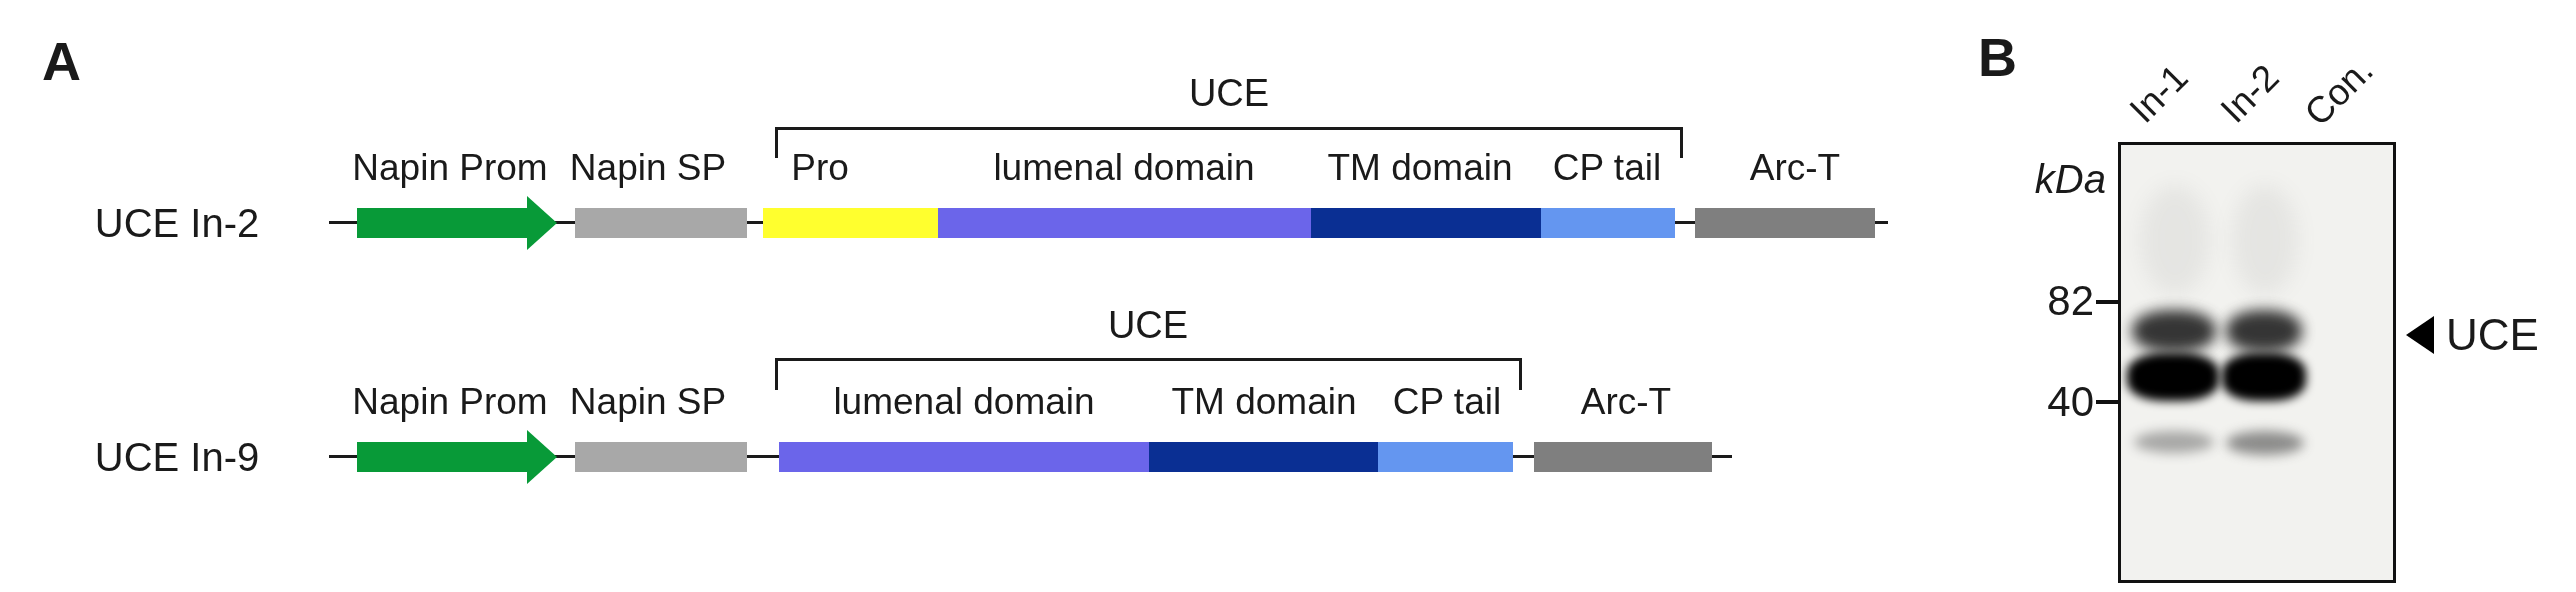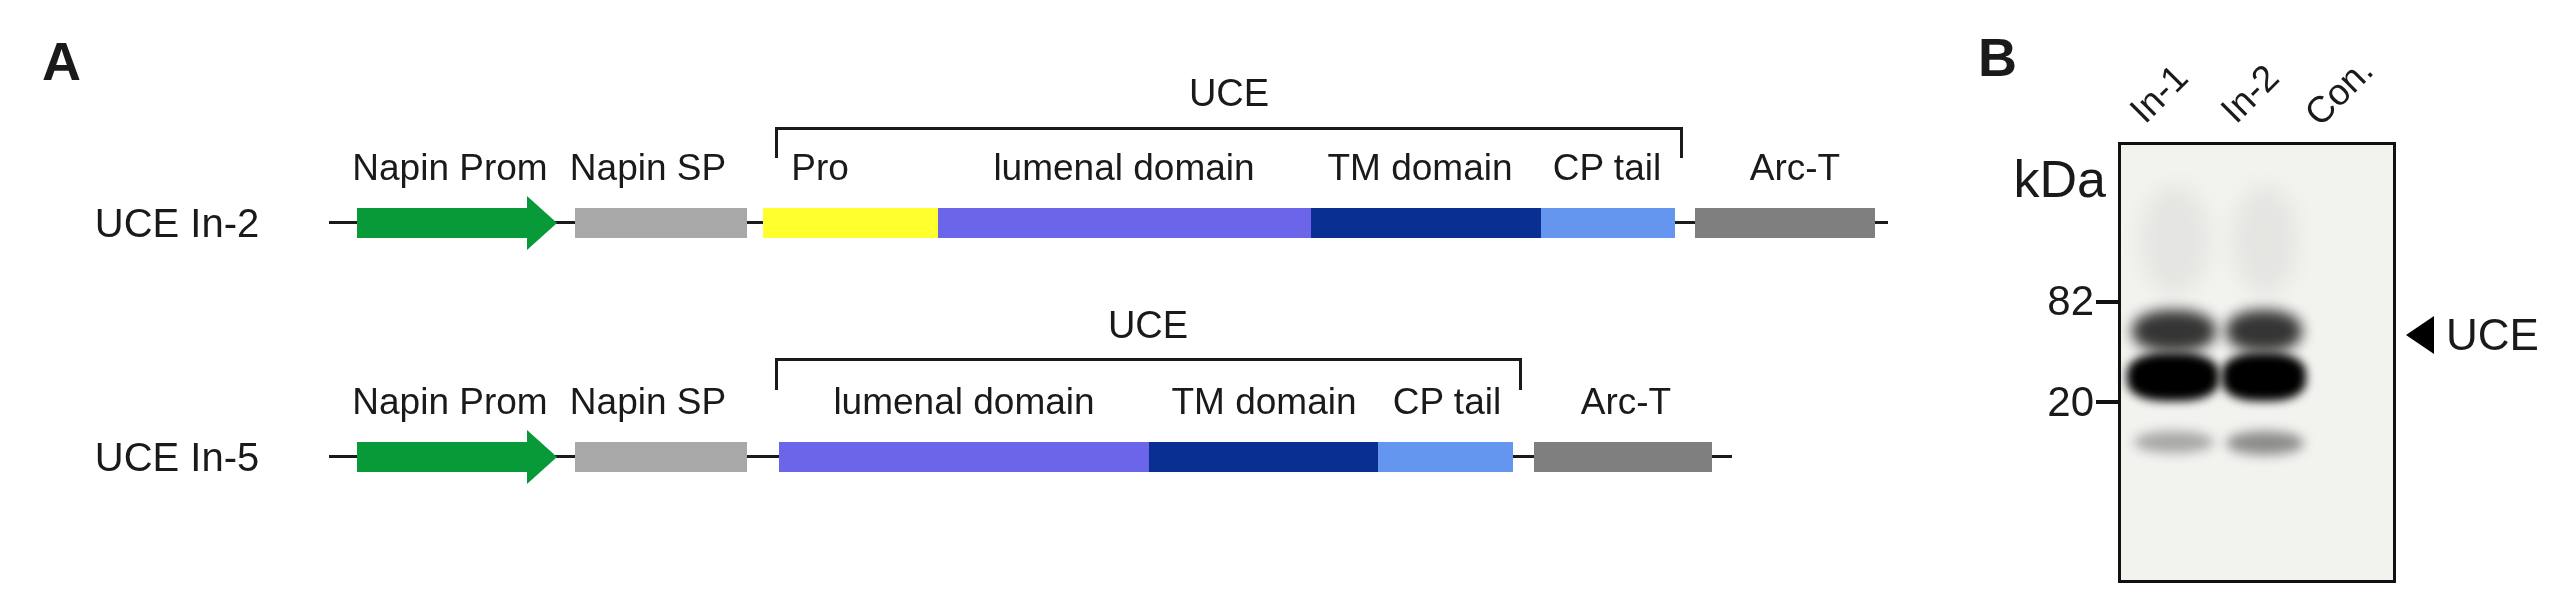--- a/index.html
+++ b/index.html
@@ -31,21 +31,21 @@
         transform:translateX(-50%);}
   
   .bracket{position:absolute;box-sizing:border-box;
            border-top:3px solid #1a1a1a;border-left:3px solid #1a1a1a;border-right:3px solid #1a1a1a;}
   .btitle{position:absolute;font-size:38px;line-height:42px;transform:translateX(-50%);}
   
   .blot{position:absolute;left:2118px;top:142px;width:278px;height:441px;
         background:#f2f2ef;border:3px solid #111;box-sizing:border-box;}
   .tick{position:absolute;width:22px;height:4px;background:#111;}
   .mw{position:absolute;width:74px;text-align:right;font-size:42px;line-height:46px;}
-  .kda{position:absolute;width:106px;text-align:right;font-size:52px;line-height:42px;}
+  .kda{position:absolute;width:106px;text-align:right;font-size:40px;line-height:42px;font-style:italic;}
   .lane-lbl{position:absolute;height:44px;line-height:44px;font-size:37px;white-space:nowrap;
             transform-origin:left bottom;transform:rotate(-45deg);}
   .band{position:absolute;}
   .band-upper{background:#151515;border-radius:45%;filter:blur(7px);opacity:.85;}
   .band-main{background:#000;border-radius:40%;filter:blur(5px);}
   .band-faint{background:#3a3a3a;border-radius:50%;filter:blur(6px);}
   .band-ghost{background:#777;border-radius:50%;filter:blur(10px);opacity:.10;}
   .arrowhead-left{position:absolute;width:0;height:0;
         border-top:19px solid transparent;border-bottom:19px solid transparent;
         border-right:28px solid #000;}
@@ -73,21 +73,21 @@
 <div class="slbl" style="left:648px;top:148px;">Napin SP</div>
 <div class="slbl" style="left:820px;top:148px;">Pro</div>
 <div class="slbl" style="left:1124px;top:148px;">lumenal domain</div>
 <div class="slbl" style="left:1420px;top:148px;">TM domain</div>
 <div class="slbl" style="left:1607px;top:148px;">CP tail</div>
 <div class="slbl" style="left:1795px;top:148px;">Arc-T</div>
 
 <div class="bracket" style="left:775px;top:127px;width:908px;height:31px;"></div>
 <div class="btitle" style="left:1229px;top:72px;">UCE</div>
 
-<div class="rowname" style="left:177px;top:437px;">UCE In-5</div>
+<div class="rowname" style="left:177px;top:437px;">UCE In-9</div>
 
 <div class="bline" style="left:329px;top:455px;width:1403px;"></div>
 
 <div class="seg r2 c-green" style="left:357px;width:170px;"></div>
 <div class="ahead" style="left:527px;top:430px;"></div>
 <div class="seg r2 c-gray" style="left:575px;width:172px;"></div>
 <div class="seg r2 c-lumenal" style="left:779px;width:370px;"></div>
 <div class="seg r2 c-tm" style="left:1149px;width:229px;"></div>
 <div class="seg r2 c-cp" style="left:1378px;width:135px;"></div>
 <div class="seg r2 c-arct" style="left:1534px;width:178px;"></div>
@@ -104,21 +104,21 @@
 
 <div class="abs panel-letter" style="left:1978px;top:30px;">B</div>
 
 <div class="lane-lbl" style="left:2152px;top:88px;">In-1</div>
 <div class="lane-lbl" style="left:2243px;top:88px;">In-2</div>
 <div class="lane-lbl" style="left:2327px;top:91px;">Con.</div>
 
 <div class="kda" style="left:2000px;top:158px;">kDa</div>
 <div class="mw" style="left:2020px;top:278px;">82</div>
 <div class="tick" style="left:2096px;top:300px;"></div>
-<div class="mw" style="left:2020px;top:379px;">20</div>
+<div class="mw" style="left:2020px;top:379px;">40</div>
 <div class="tick" style="left:2096px;top:400px;"></div>
 
 <div class="blot"></div>
 
 <div class="band band-ghost" style="left:2140px;top:185px;width:70px;height:110px;"></div>
 <div class="band band-upper" style="left:2132px;top:310px;width:84px;height:42px;"></div>
 <div class="band band-main" style="left:2127px;top:353px;width:92px;height:48px;"></div>
 <div class="band band-faint" style="left:2134px;top:431px;width:80px;height:22px;opacity:.40;"></div>
 
 <div class="band band-ghost" style="left:2232px;top:185px;width:66px;height:110px;"></div>

